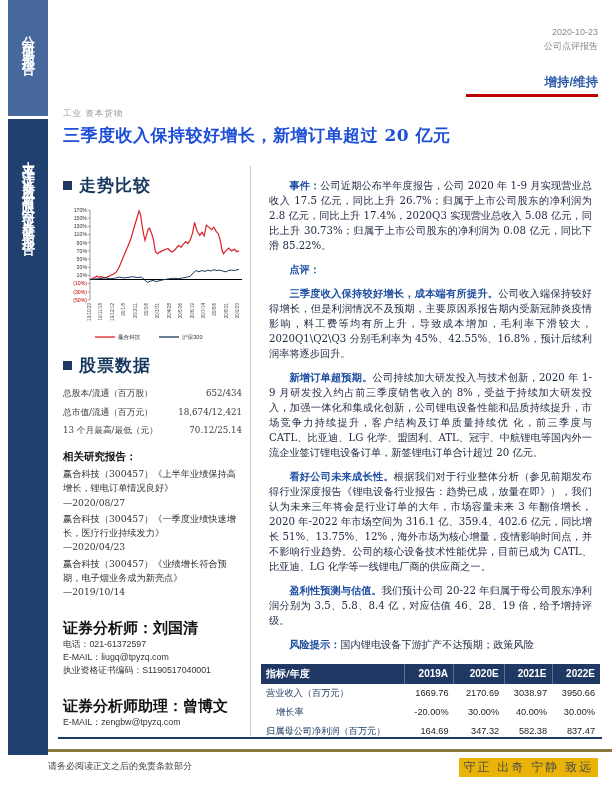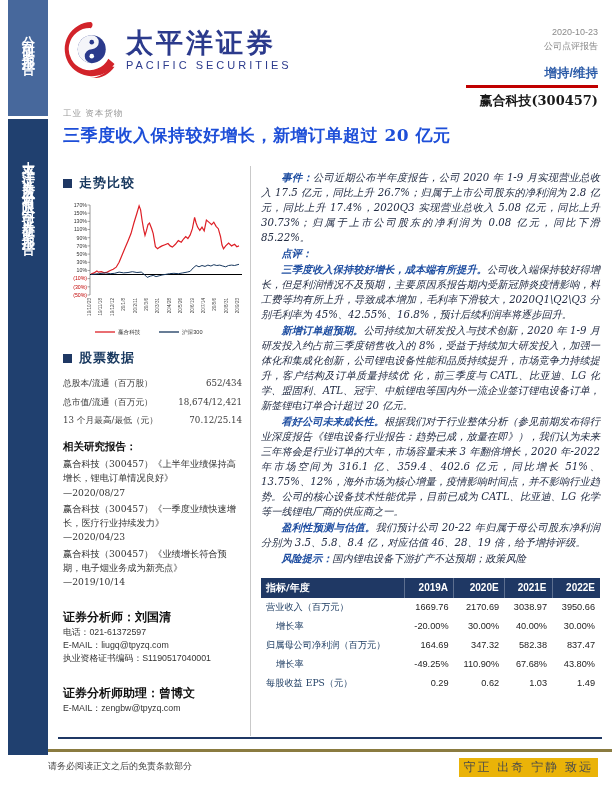--- a/index.html
+++ b/index.html
@@ -15,48 +15,48 @@
          font-size:13px;letter-spacing:5px;font-family:"DejaVu Serif",serif;}
 
   
   .logo{position:absolute;left:62px;top:20px;display:flex;align-items:center;gap:8px;}
   .logo-mark{width:56px;height:60px;}
   .logo-cn{font-size:27px;font-weight:bold;color:#2b3a8c;letter-spacing:3px;
            font-family:"DejaVu Serif",serif;line-height:1.05;}
   .logo-en{font-size:11px;color:#2b3a8c;letter-spacing:3px;margin-top:2px;}
   .head-right{position:absolute;right:14px;top:26px;text-align:right;}
   .h-date,.h-type{font-size:9px;color:#8a8a8a;line-height:1.55;}
-  .h-rating{font-size:12.5px;font-weight:bold;color:#2e5da9;margin-top:11px;}
+  .h-rating{font-size:12.5px;font-weight:bold;color:#2e5da9;margin-top:20px;}
   .red-rule{width:132px;height:3px;background:#c00000;margin:3px 0 4px auto;}
   .h-stock{font-size:13px;font-weight:bold;color:#1a1a1a;font-family:"DejaVu Serif",serif;}
   .industry{position:absolute;left:63px;top:108px;font-size:8.5px;color:#999;letter-spacing:1px;}
   .title{position:absolute;left:63px;top:124px;font-size:17px;font-weight:bold;color:#1d4ed8;
          font-family:"DejaVu Serif",serif;letter-spacing:.5px;}
 
   
   .cols{position:absolute;left:58px;top:166px;right:10px;bottom:56px;display:flex;}
   .col-left{width:192px;padding:4px 8px 0 5px;box-sizing:border-box;}
   .col-right{flex:1;border-left:1px solid #c9c9c9;padding:4px 2px 0 10px;box-sizing:border-box;overflow:hidden;}
 
   .sec-head{display:flex;align-items:center;gap:7px;margin:4px 0 7px;}
   .sec-bullet{width:9px;height:9px;background:#1f3864;flex:0 0 auto;}
-  .sec-title{font-size:13px;font-weight:bold;color:#17375e;font-family:"DejaVu Serif",serif;letter-spacing:1px;}
+  .sec-title{font-size:17px;font-weight:bold;color:#17375e;font-family:"DejaVu Serif",serif;letter-spacing:1px;}
 
   .stock-row{display:flex;justify-content:space-between;font-size:8.7px;color:#3a3a3a;
              line-height:2.15;font-family:"DejaVu Serif",serif;}
   .related-title{font-size:10.5px;font-weight:bold;color:#111;margin:10px 0 3px;
                  font-family:"DejaVu Serif",serif;}
   .related-item{font-size:9.2px;color:#333;line-height:1.55;margin:1px 0 2px;
                 font-family:"DejaVu Serif",serif;}
-  .analyst-name{font-size:12px;font-weight:bold;color:#111;margin-top:20px;
+  .analyst-name{font-size:15px;font-weight:bold;color:#111;margin-top:20px;
                 font-family:"DejaVu Serif",serif;}
   .contact{font-size:8.8px;color:#333;margin-top:1px;}
 
   .para{font-size:10.2px;line-height:1.47;color:#222c44;text-align:justify;text-indent:2em;
-        margin:0;font-family:"DejaVu Serif",serif;font-style:italic;}
+        margin:8px;font-family:"DejaVu Serif",serif;}
   .para b{color:#1f4ea1;}
 
   .fin-table{width:100%;border-collapse:collapse;margin-top:11px;}
   .fin-table th{background:#1f3864;color:#fff;font-size:10px;font-weight:bold;
                 padding:3px 5px;text-align:right;border-left:1px solid rgba(255,255,255,.28);}
   .fin-table th:first-child{text-align:left;border-left:none;font-family:"DejaVu Serif",serif;}
   .fin-table td{font-size:9.2px;padding:3px 5px;text-align:right;color:#222;}
   .fin-table td:first-child{text-align:left;color:#17375e;font-family:"DejaVu Serif",serif;}
   .fin-table tr.indent td:first-child{padding-left:15px;}
 
@@ -73,41 +73,26 @@
 
 <div class="page">
 
   <div class="side-top">
     <span class="vtext">公司研究报告</span>
   </div>
   <div class="side-bottom">
     <span class="vtext">太平洋证券股份有限公司证券研究报告</span>
   </div>
 
-  <div class="logo">
-    <svg class="logo-mark" viewBox="0 0 64 66">
-      <path d="M33,1 A31,31 0 1 0 60,49 L53,43 A24,24 0 1 1 33,8 C36,5 35,2 33,1 Z" fill="#d2232a"></path>
-      <path d="M55,52 C50,60 42,64 33,65 C44,66 54,61 60,52 Z" fill="#d2232a"></path>
-      <circle cx="34" cy="32" r="16" fill="#2b3a8c"></circle>
-      <path d="M34,16 a16,16 0 0 0 0,32 a8,8 0 0 1 0,-16 a8,8 0 0 0 0,-16 z" fill="#ffffff" opacity="0.95"></path>
-      <circle cx="34" cy="24" r="2.6" fill="#2b3a8c"></circle>
-      <circle cx="34" cy="40" r="2.6" fill="#ffffff"></circle>
-    </svg>
-    <div class="logo-text">
-      <div class="logo-cn">太平洋证券</div>
-      <div class="logo-en">PACIFIC SECURITIES</div>
-    </div>
-  </div>
 
   <div class="head-right">
     <div class="h-date">2020-10-23</div>
     <div class="h-type">公司点评报告</div>
     <div class="h-rating">增持/维持</div>
     <div class="red-rule"></div>
-    <div class="h-stock">赢合科技(300457)</div>
   </div>
 
   <div class="industry">工业 资本货物</div>
   <div class="title">三季度收入保持较好增长，新增订单超过 20 亿元</div>
 
   <div class="cols">
     <div class="col-left">
       <div class="sec-head">
         <span class="sec-bullet"></span>
         <span class="sec-title">走势比较</span>

